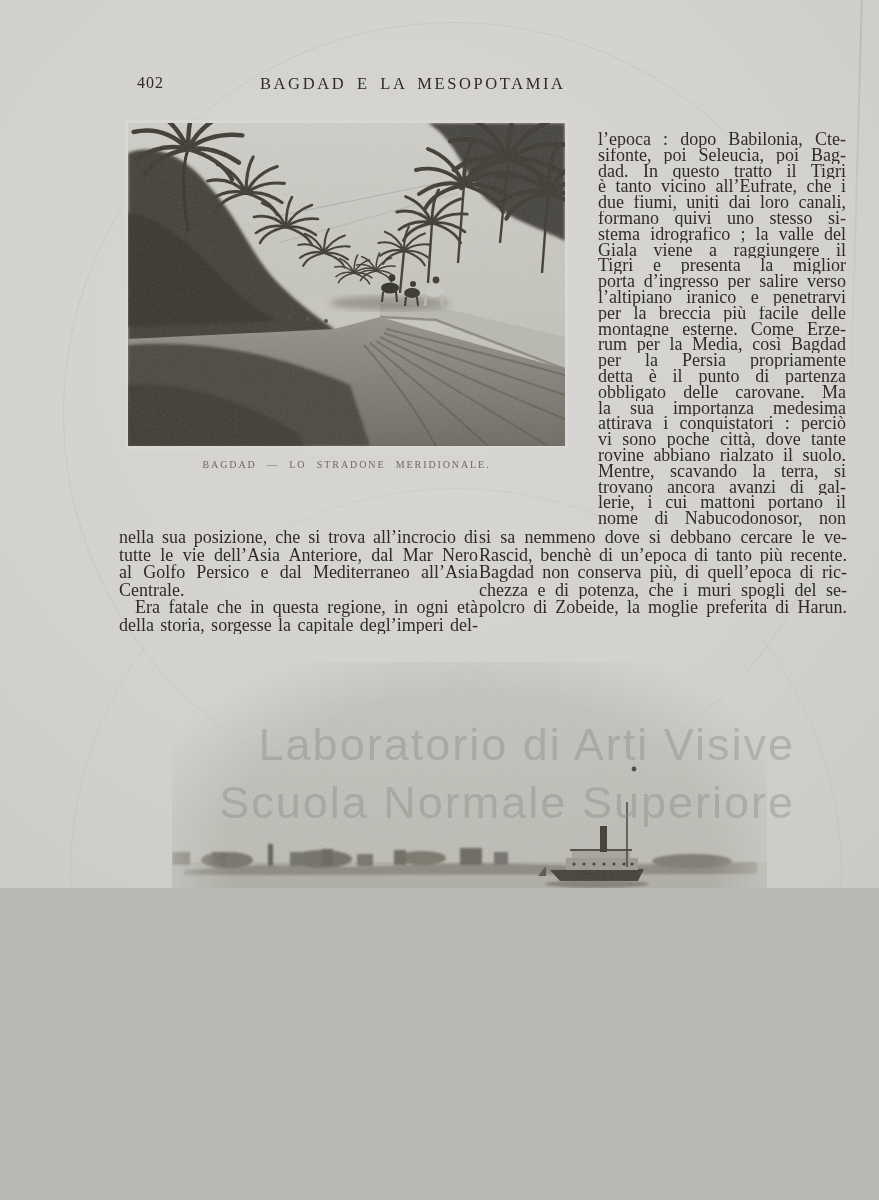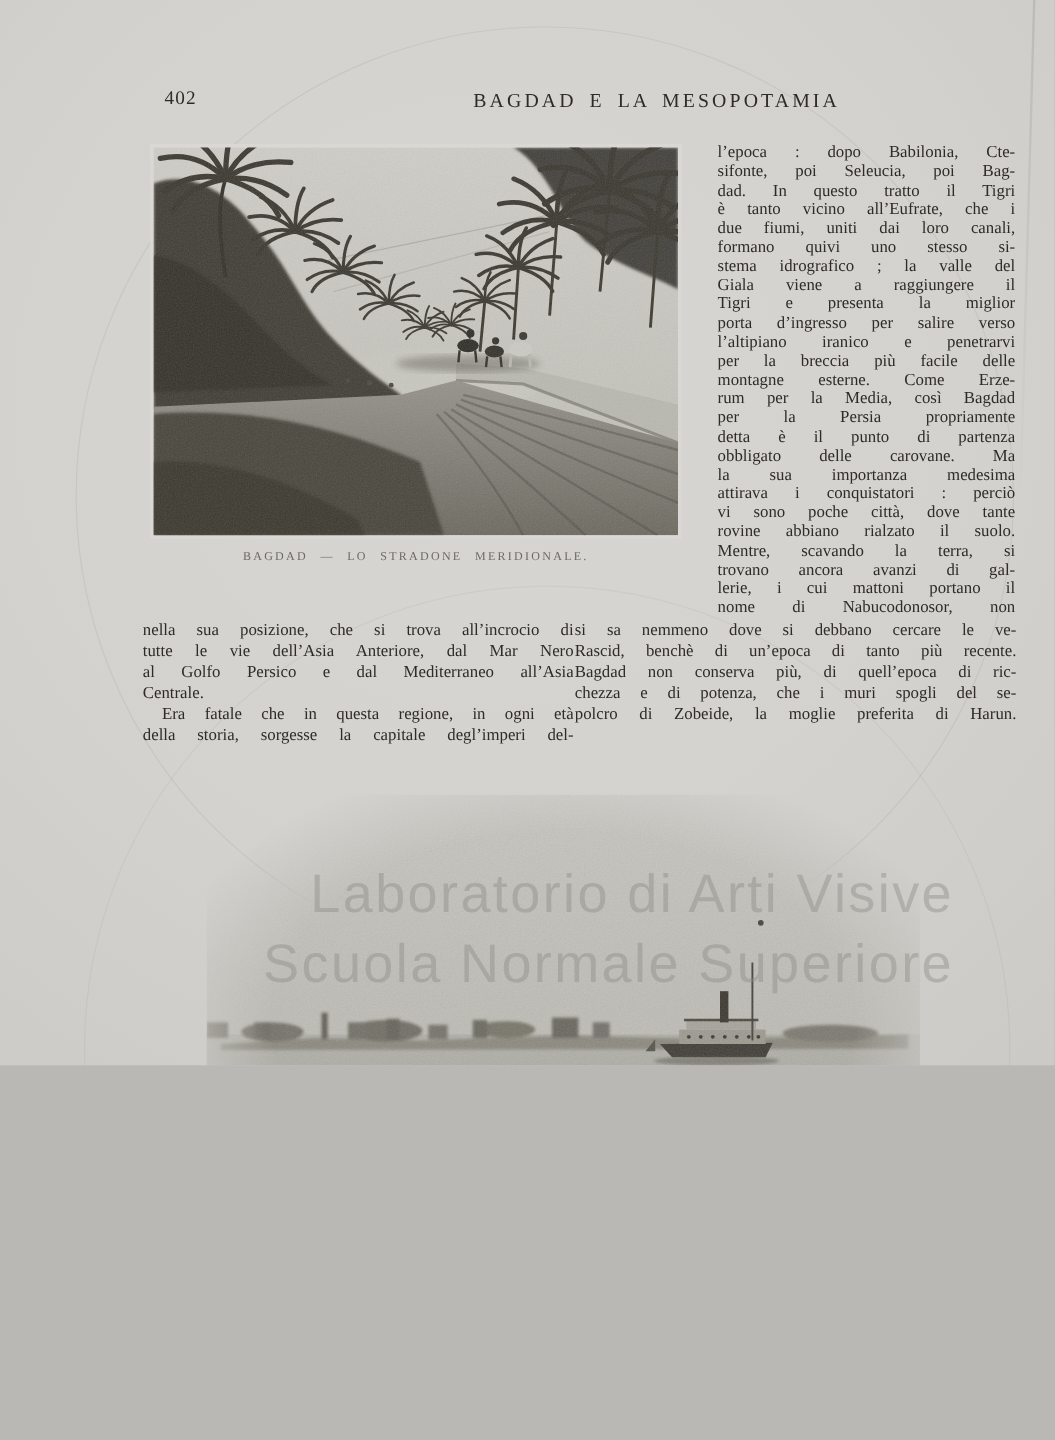--- a/index.html
+++ b/index.html
@@ -9,31 +9,31 @@
     font-family:"Liberation Serif","DejaVu Serif",serif;color:#2f2c28;
   }
   
   .scan-circle{position:absolute;border:1px solid rgba(100,100,95,.10);border-radius:50%;}
   .c1{left:63px;top:22px;width:780px;height:780px;}
   .c2{left:70px;top:488px;width:770px;height:770px;border-color:rgba(100,100,95,.07);}
   .crease{position:absolute;right:22px;top:0;width:2px;height:420px;
     background:linear-gradient(rgba(120,118,112,.22),rgba(120,118,112,0));transform:rotate(1.6deg);}
   header{position:absolute;left:0;top:74px;width:879px;height:24px;}
   .pagenum{position:absolute;left:137px;top:0;font-size:16px;letter-spacing:1px;}
-  .running-title{position:absolute;left:260px;width:440px;top:0;margin:0;text-align:right;
+  .running-title{position:absolute;left:260px;width:440px;top:0;margin:0;text-align:left;
     font-size:16.5px;font-weight:normal;letter-spacing:2.6px;word-spacing:4px;}
   figure{margin:0;padding:0;}
   .photo1{position:absolute;left:125px;top:120px;width:443px;height:329px;
     background:#d9d8d4;padding:0;box-sizing:border-box;border:3px solid #d9d8d4;}
   .photo1 svg{display:block;width:437px;height:323px;}
   .figcap{position:absolute;text-align:center;font-size:10px;letter-spacing:1.9px;word-spacing:6px;
     color:#6e6963;}
   .cap1{left:128px;top:459px;width:437px;}
   .cap2{left:180px;top:1084px;width:560px;}
-  .tcol{position:absolute;font-size:14px;}
+  .tcol{position:absolute;font-size:18px;margin-top:12px;}
   .col-narrow{left:598px;top:120px;width:248px;line-height:15.8px;}
   .col-left{left:119px;top:517px;width:359px;line-height:17.5px;}
   .col-wide{left:479px;top:517px;width:368px;line-height:17.5px;}
   .tline{text-align:justify;text-align-last:justify;-moz-text-align-last:justify;
     white-space:nowrap;overflow:hidden;}
   .tline.nojust{text-align-last:left;}
   .tline.indent{text-indent:16px;}
   .watermark{position:absolute;left:95px;top:716px;width:700px;z-index:5;pointer-events:none;
     font-family:"Liberation Sans","DejaVu Sans",sans-serif;color:rgba(138,138,134,.42);
     text-align:right;font-size:45px;letter-spacing:2px;line-height:58px;font-weight:normal;}

